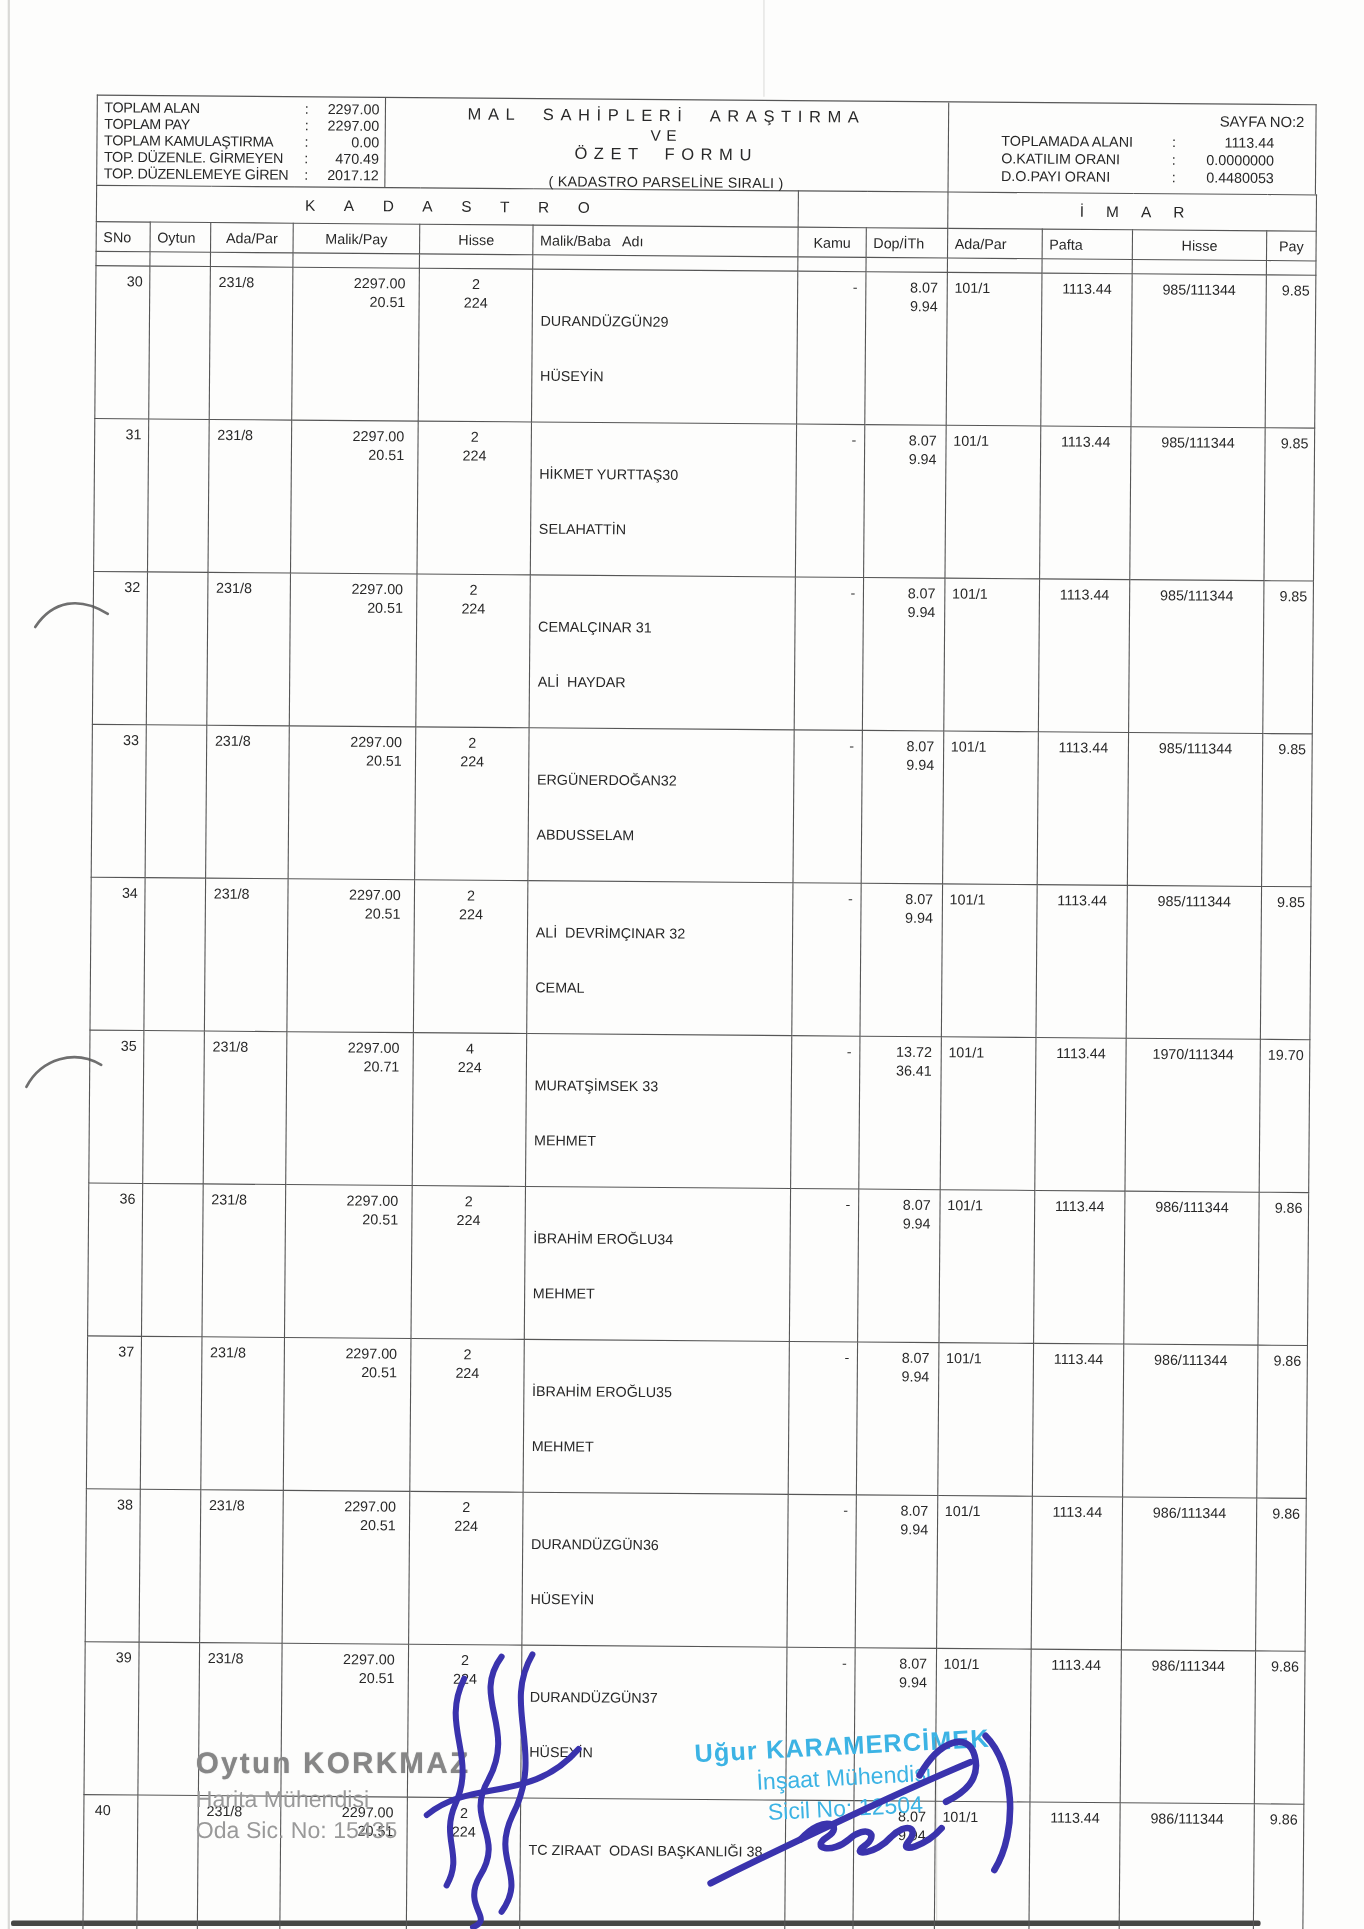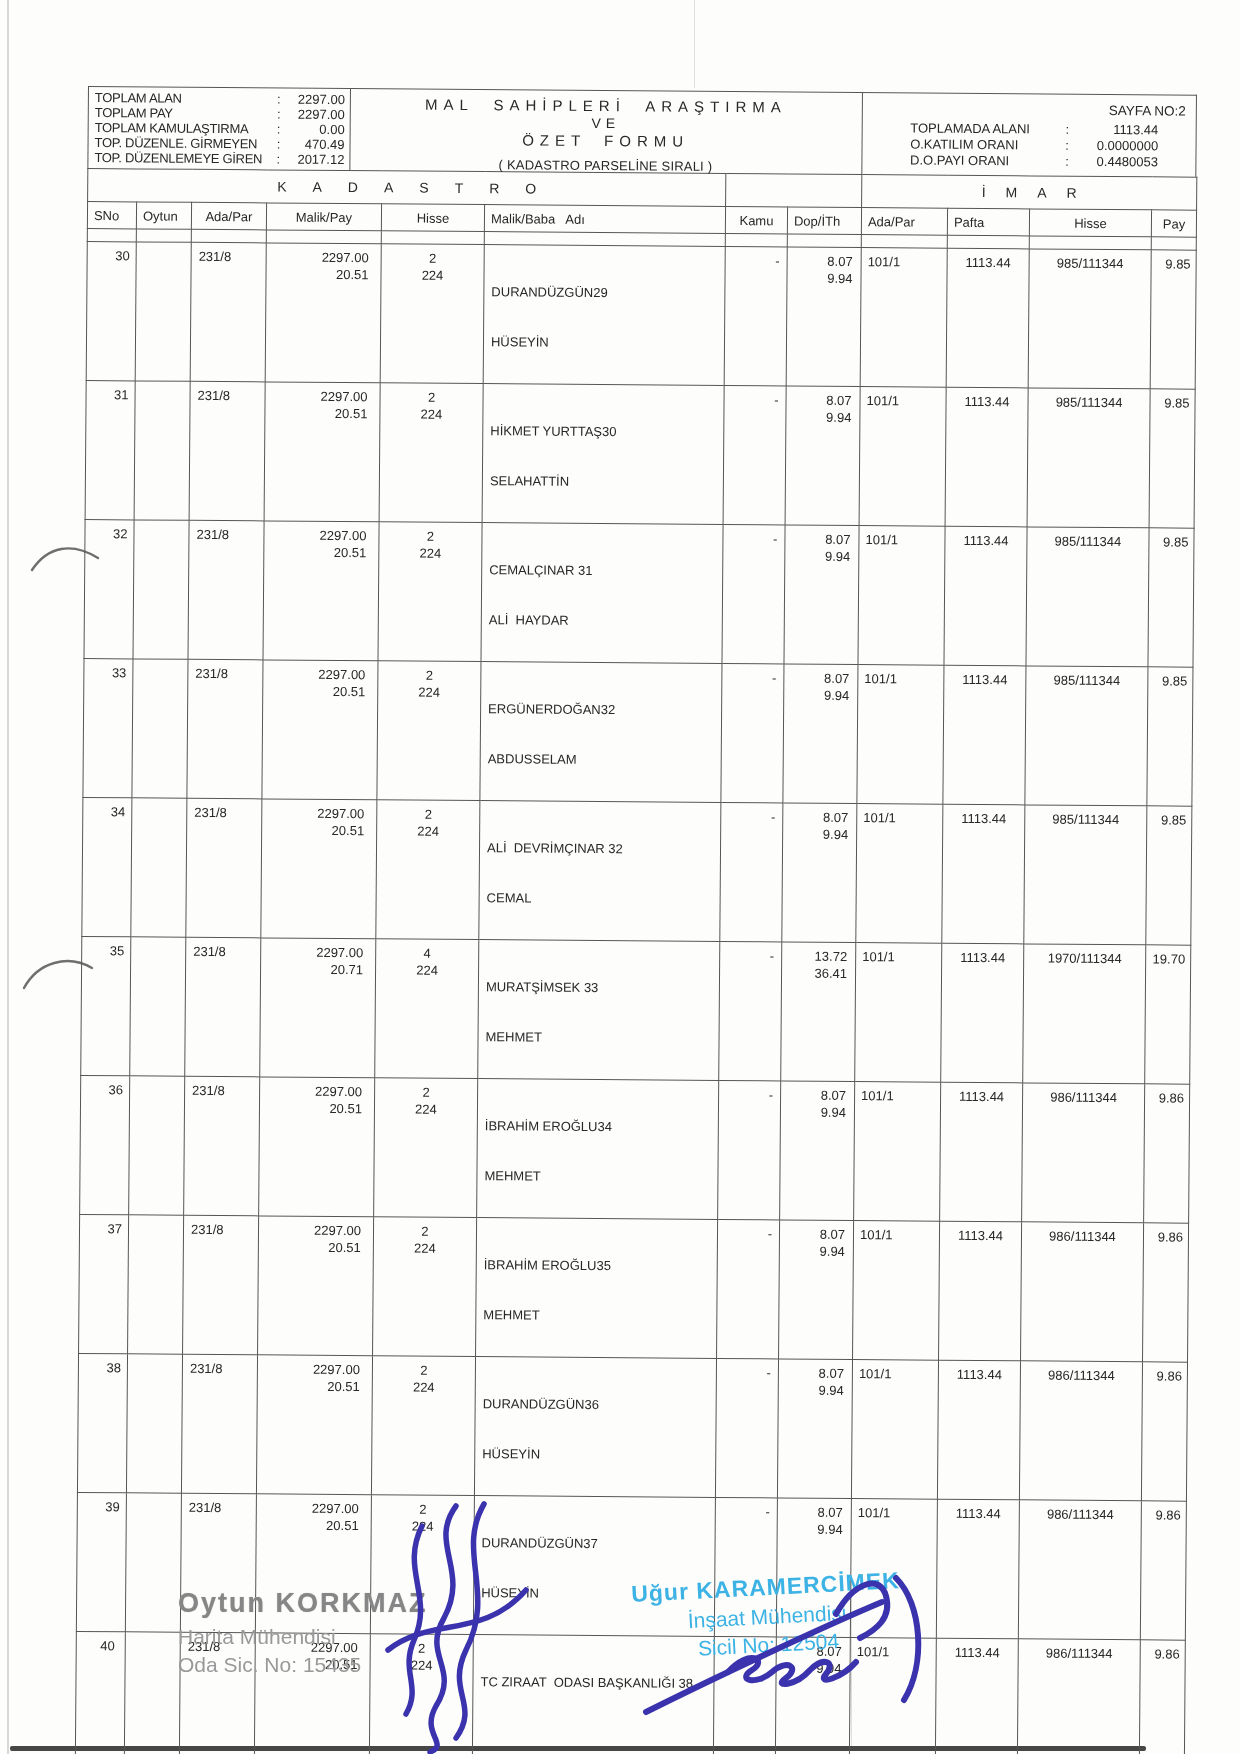--- a/index.html
+++ b/index.html
@@ -446,21 +446,21 @@
     <td class="dop">
       <div>8.07</div>
       <div>9.94</div>
     </td>
     <td class="iadapar">101/1</td>
     <td class="ialan">1113.44</td>
     <td class="ihisse">986/111344</td>
     <td class="ipay">9.86</td>
   </tr>
         <tr class="r">
-    <td class="ar" style="padding-right:10px">40</td>
+    <td class="ar" style="padding-right:24px">40</td>
     <td></td>
     <td class="al">231/8</td>
     <td class="ar">
       <div>2297.00</div>
       <div>20.51</div>
     </td>
     <td class="ac">
       <div>2</div>
       <div>224</div>
     </td>

